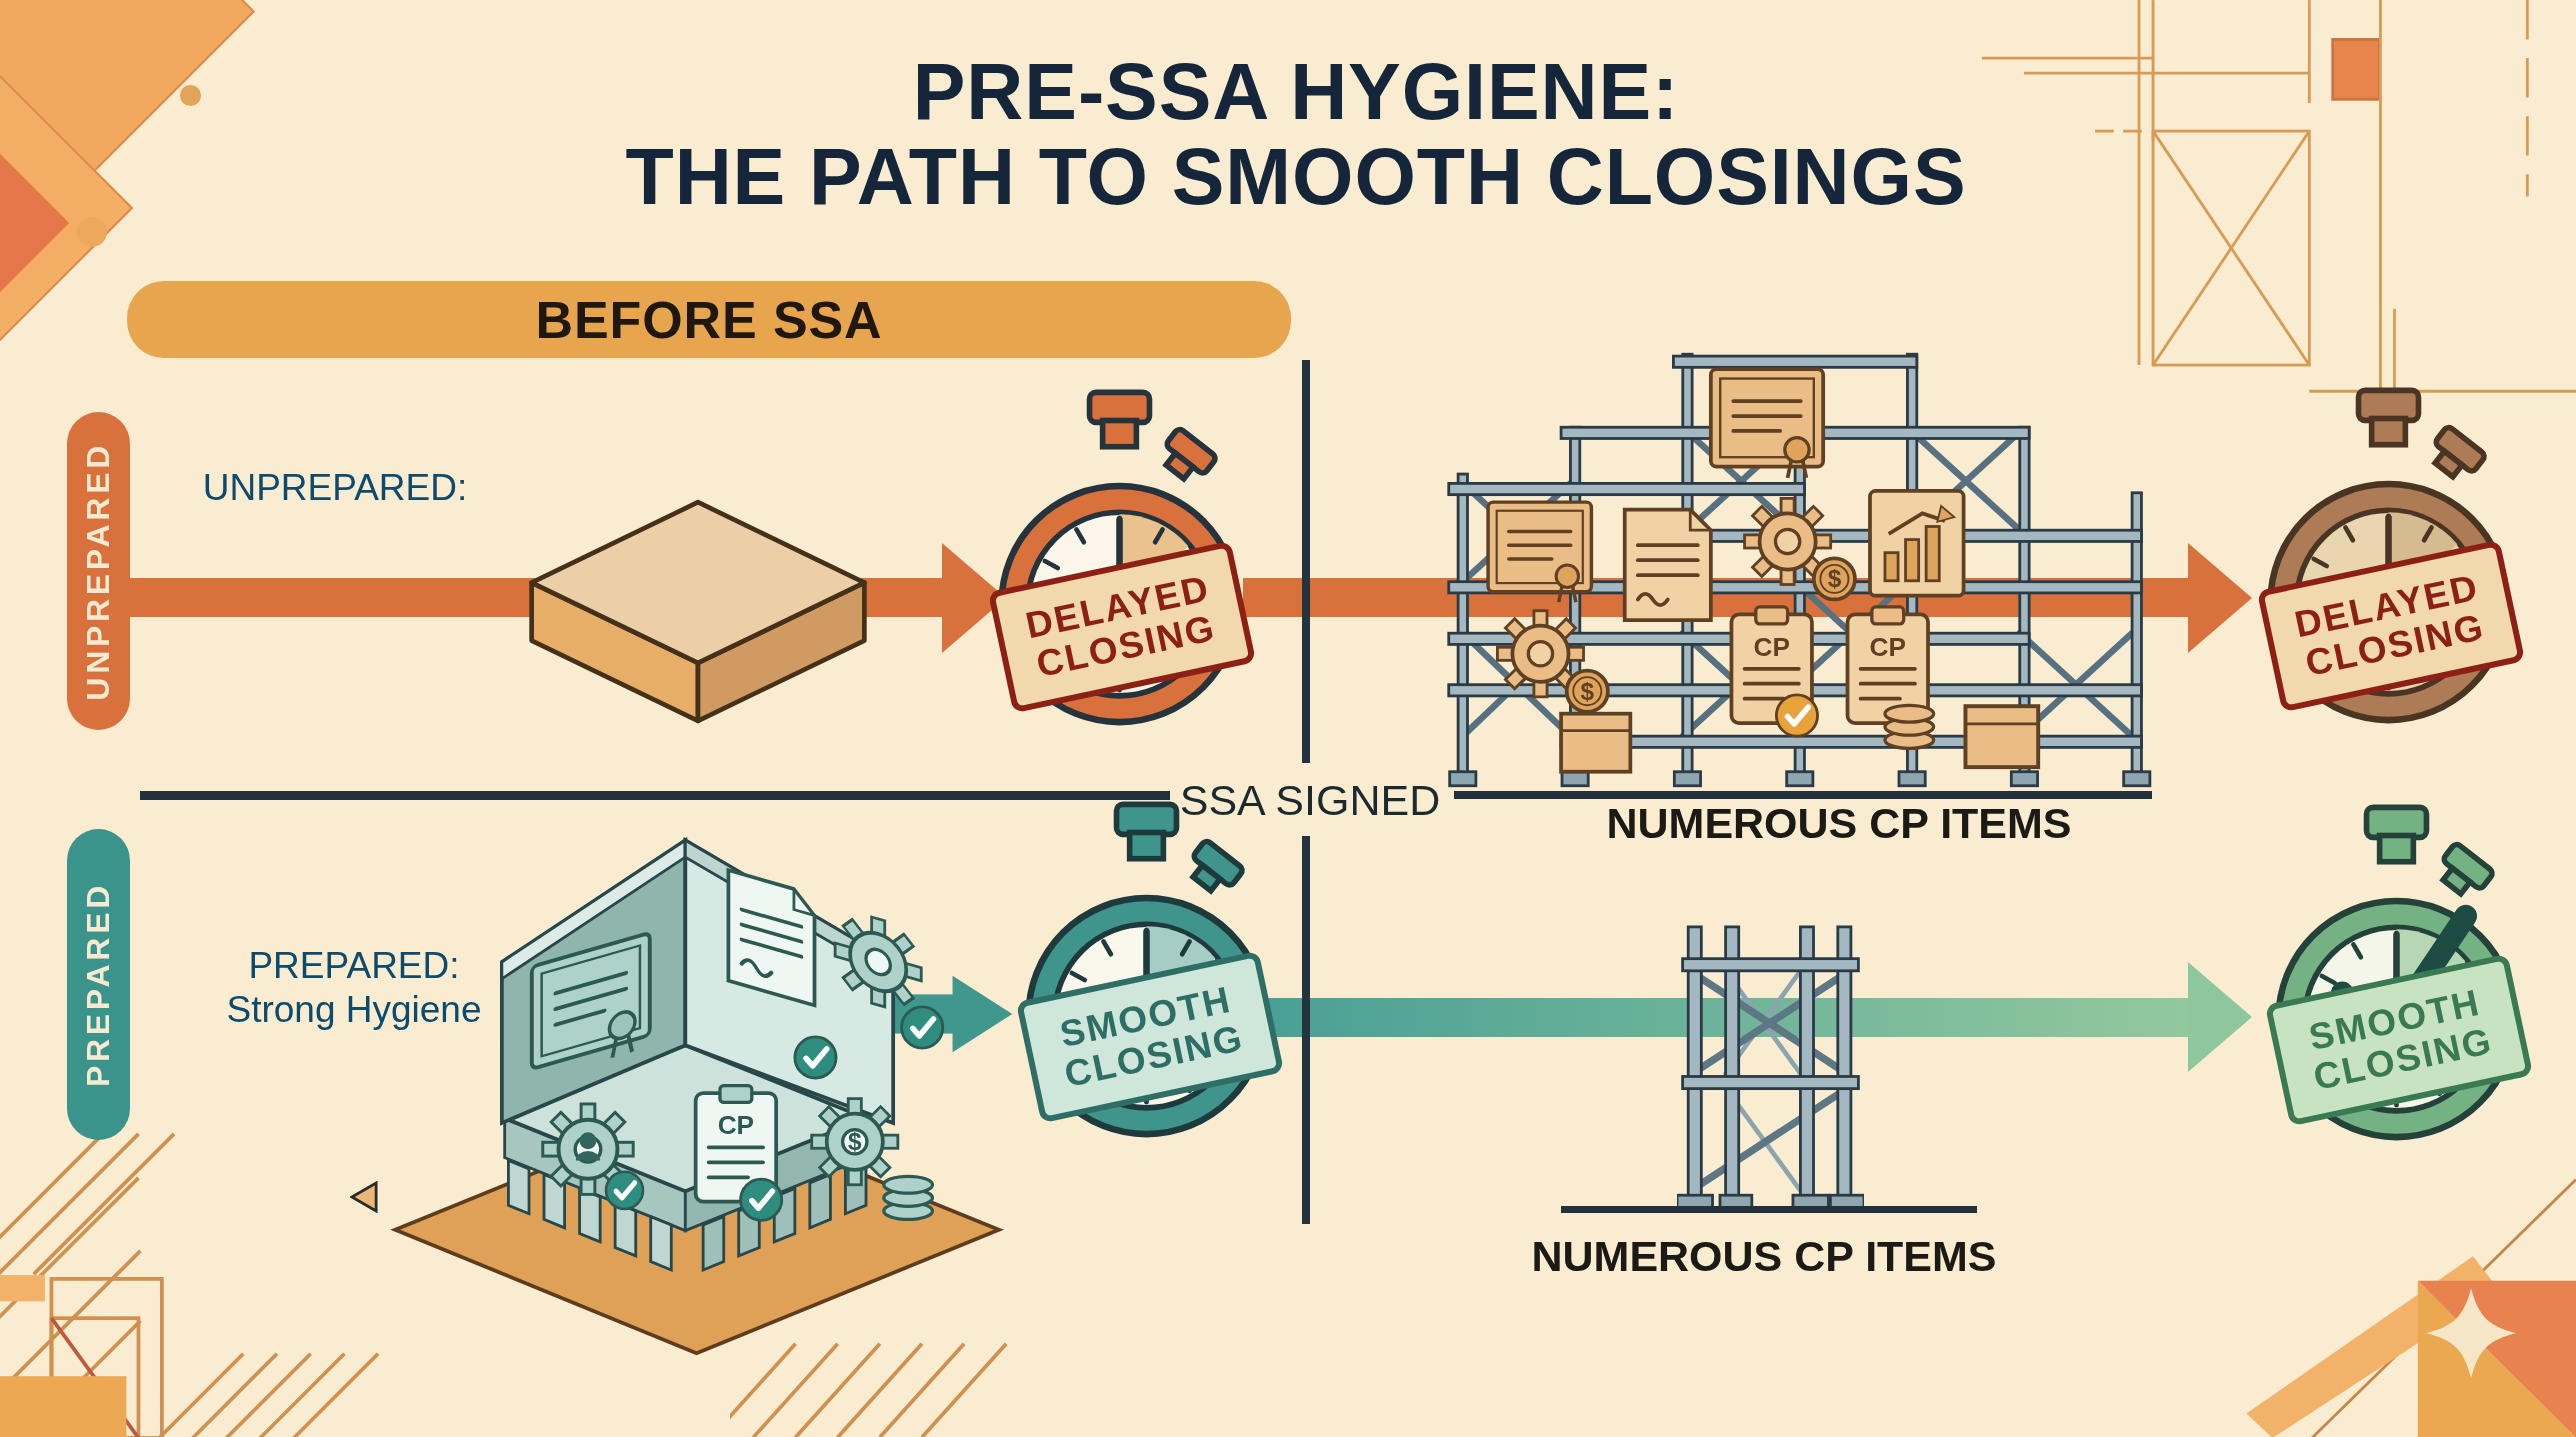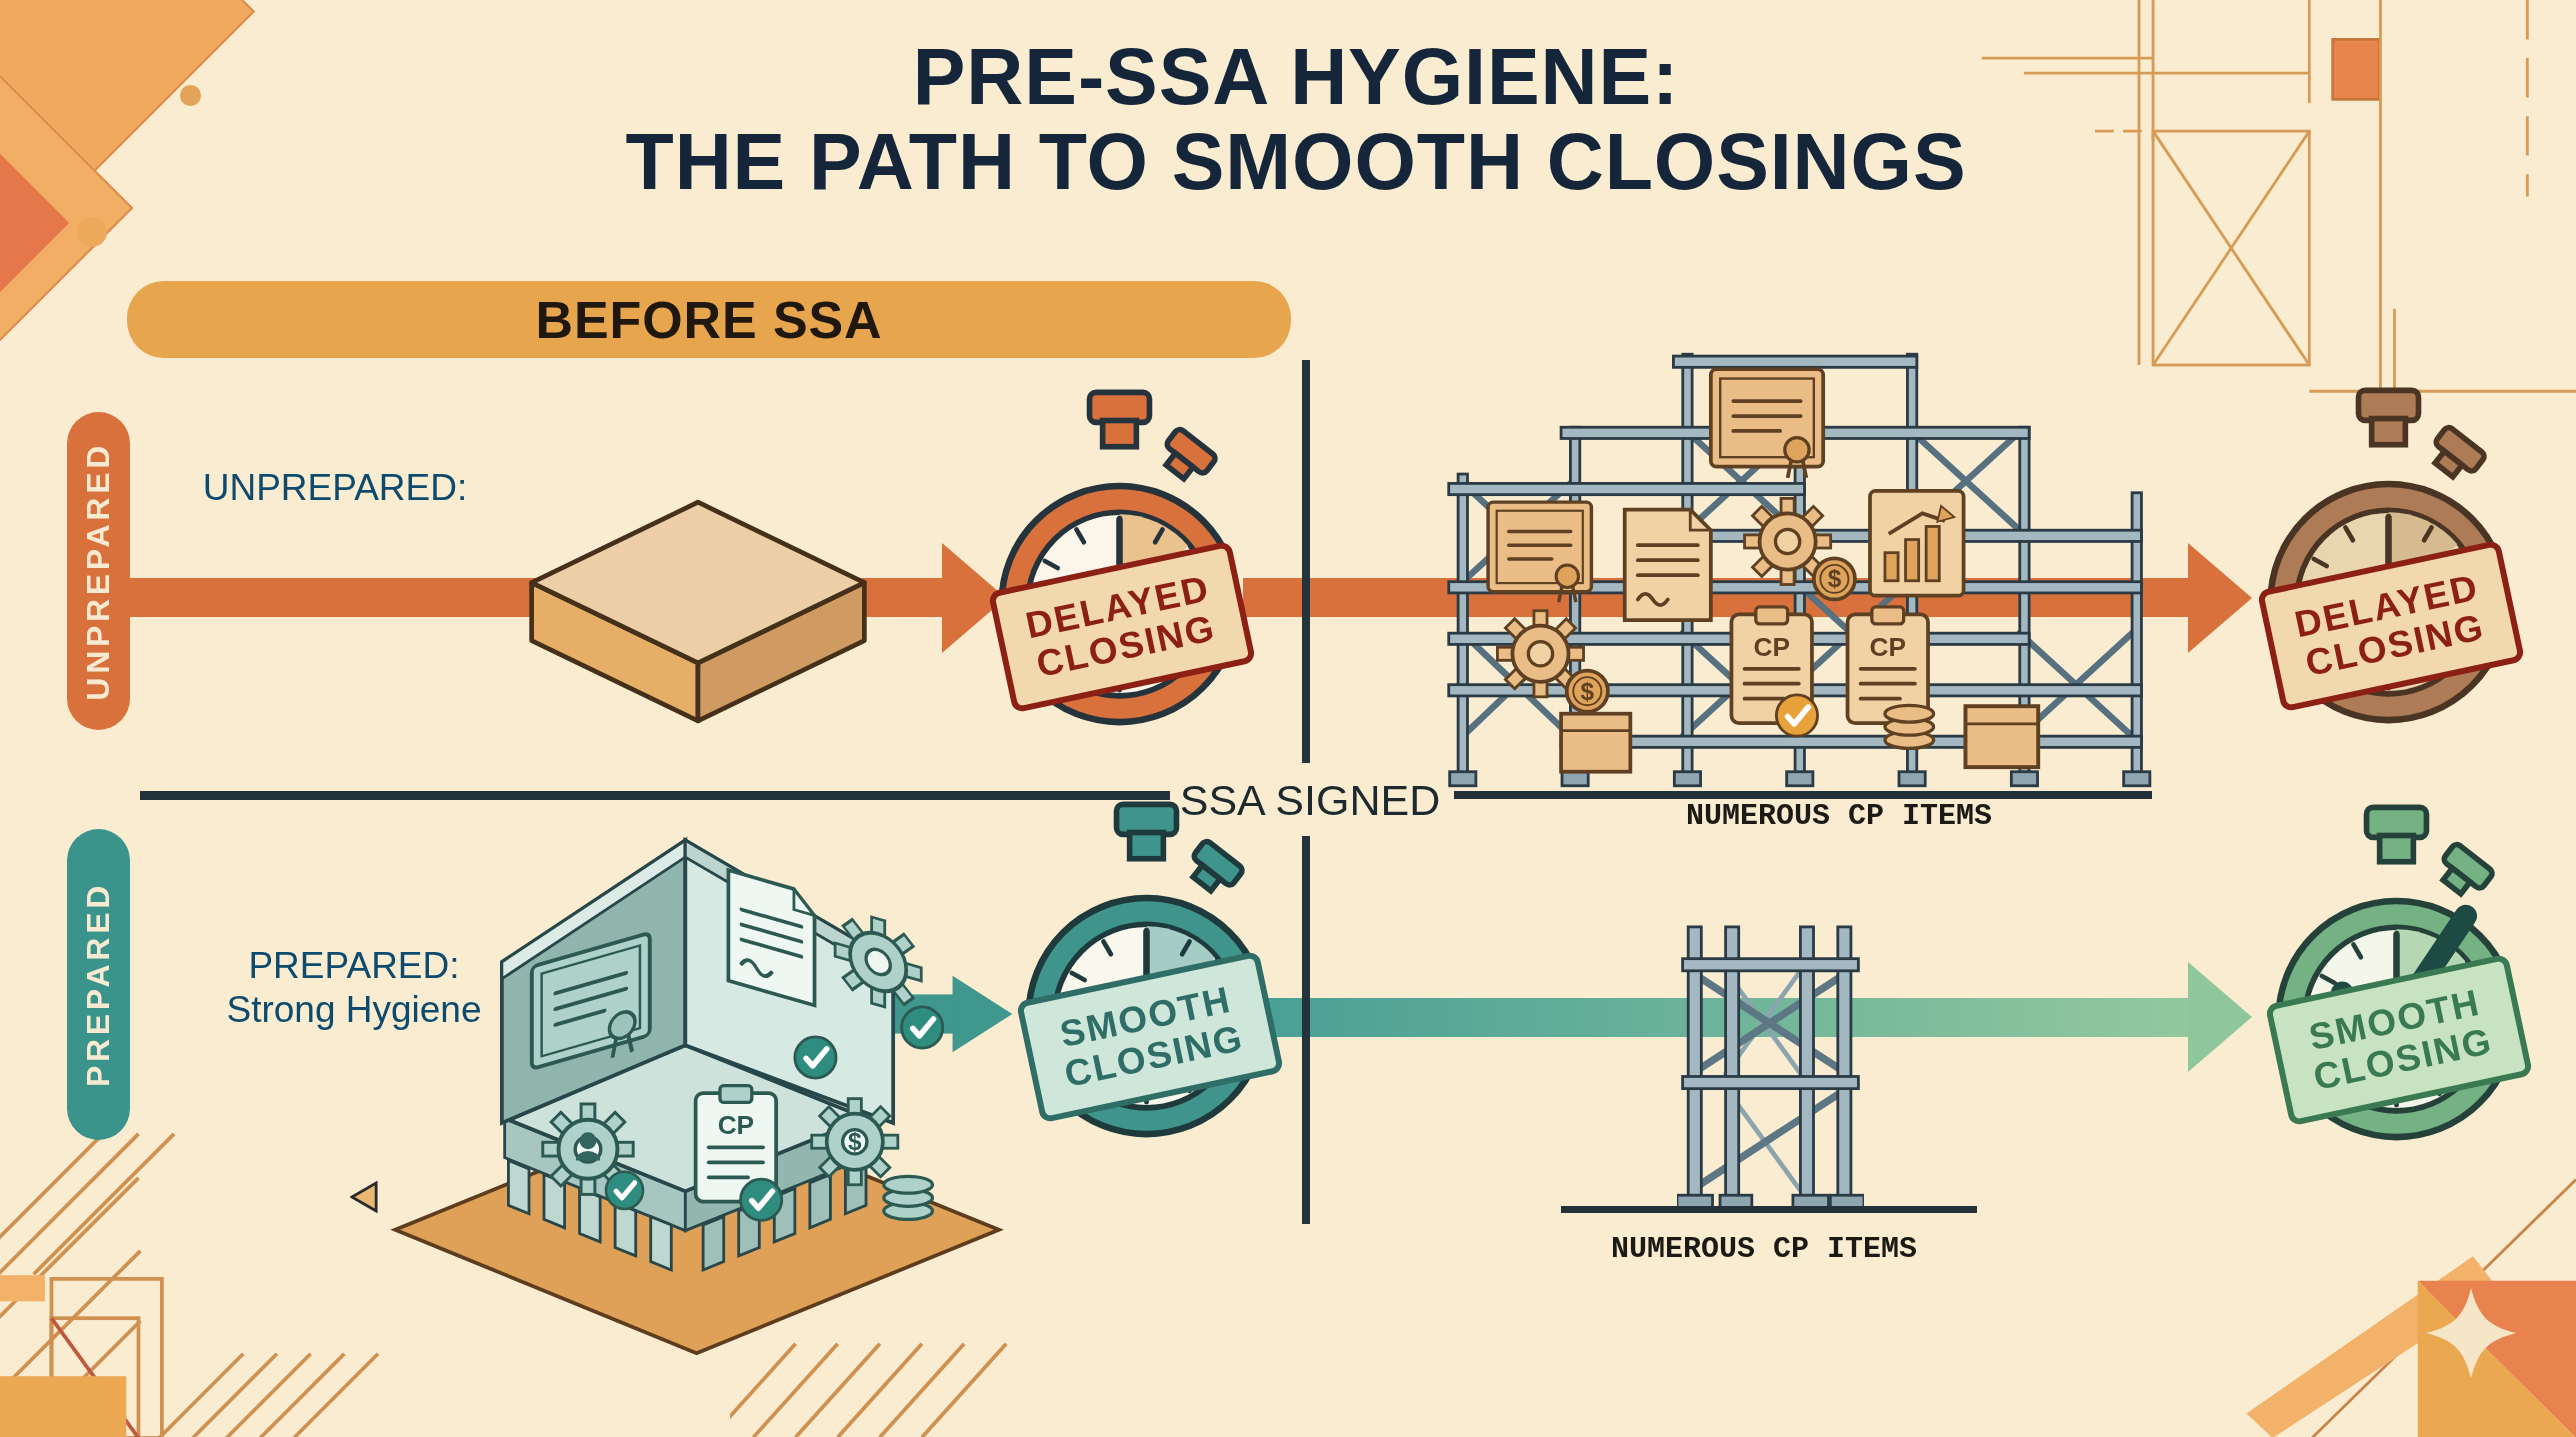--- a/index.html
+++ b/index.html
@@ -1,29 +1,29 @@
 <!DOCTYPE html>
 <html style="font-size:15px"><head>
 <meta charset="utf-8">
 <style>
   html,body{margin:0;padding:0;background:#f9ecd1;}
   #canvas{position:relative;width:2576px;height:1438px;background:#f9ecd1;overflow:hidden;
           font-family:"Liberation Sans", sans-serif;}
   .abs{position:absolute;}
   
-  .title{left:1296px;top:35px;transform:translateX(-50%);text-align:center;
+  .title{left:1296px;top:50px;transform:translateX(-50%);text-align:center;
          font-size:79px;font-weight:800;line-height:1.07;color:#15263a;letter-spacing:0.9px;white-space:nowrap;}
   .colbar{height:77px;background:#e7a54e;border-radius:37px;display:flex;align-items:center;justify-content:center;
           font-size:52px;font-weight:800;color:#20180e;letter-spacing:0.9px;margin-top:28px;}
   .sidepill{width:63px;background:#d9713c;border-radius:32px;display:flex;align-items:center;justify-content:center;}
   .sidepill.teal{background:#3b948c;}
   .sidepill span{writing-mode:vertical-rl;transform:rotate(180deg);font-size:32px;font-weight:800;
                  letter-spacing:3.7px;color:#f7ead0;}
   .heading{transform:translateX(-50%);text-align:center;font-size:37px;font-weight:400;color:#0c4a6e;line-height:1.18;white-space:nowrap;}
-  .caption{transform:translateX(-50%);font-size:30px;font-weight:800;color:#1c1a15;white-space:nowrap;font-family:Liberation Mono, monospace;}
+  .caption{transform:translateX(-50%);font-size:43px;font-weight:800;color:#1c1a15;white-space:nowrap;}
   .ssa-label{transform:translate(-50%,-50%);font-size:43px;font-weight:400;color:#1c2a30;white-space:nowrap;}
   .hline{background:#22313a;}
   .vline{width:8.4px;background:#25343c;}
   
   .band{height:39px;}
   .band.orange{background:#d9713c;}
   .band.grad{background:linear-gradient(90deg,#4aa095,#93c89e);}
   .ahead{width:64px;height:110px;clip-path:polygon(0 0,100% 50%,0 100%);}
   
   .watch{position:absolute;width:281px;height:356px;overflow:visible;}

